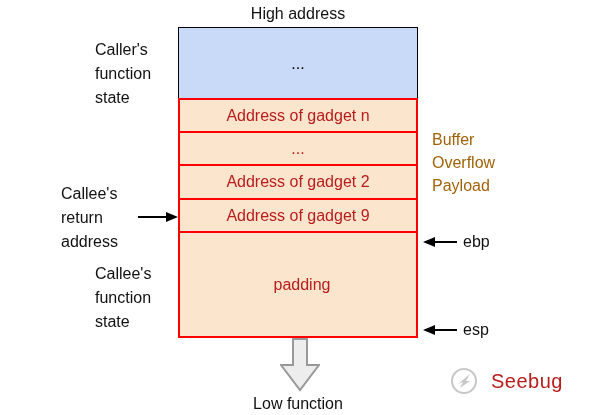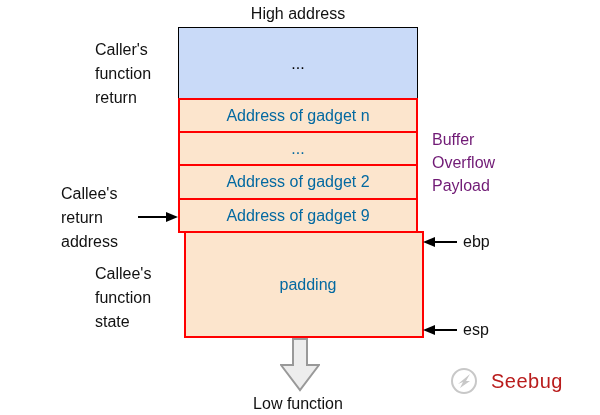--- a/index.html
+++ b/index.html
@@ -5,62 +5,62 @@
   html,body { margin:0; padding:0; background:#fff; }
   #canvas {
     position:relative; width:600px; height:415px; background:#ffffff;
     font-family:"Liberation Sans", sans-serif; overflow:hidden;
   }
   .abs { position:absolute; }
   .lbl {
     position:absolute; font-size:16px; color:#111111;
     line-height:24px; white-space:pre-line;
   }
-  .red-text { color:#701a75; }
+  .red-text { color:#a16207; }
   .center { text-align:center; }
   .box {
     position:absolute; box-sizing:border-box;
     display:flex; align-items:center; justify-content:center;
     font-size:16px;
   }
   .blue-box { background:#c9daf8; border:1.6px solid #000000; color:#000000; }
-  .red-box  { background:#fce5cd; border:2px solid #ff0000; color:#0369a1; }
+  .red-box  { background:#fce5cd; border:2px solid #ff0000; color:#b91c1c; }
   .seebug {
     position:absolute; left:450px; top:367px;
     display:flex; align-items:center; gap:13px;
     color:#b91c1c;
     text-align:center;
   }
   .seebug-text { font-size:20px; font-weight:500; letter-spacing:0.5px; }
 </style>
 </head>
 <body>
 
 <div id="canvas">
 
   <div class="lbl center" style="left:178px; top:2px; width:240px;">High address</div>
   <div class="lbl center" style="left:178px; top:392px; width:240px;">Low function</div>
 
   <div class="lbl" style="left:95px; top:38px;">Caller's
 function
-return</div>
+state</div>
   <div class="lbl" style="left:61px; top:182px;">Callee's
 return
 address</div>
   <div class="lbl" style="left:95px; top:262px;">Callee's
 function
 state</div>
 
   <div class="box blue-box" style="left:178px; top:27px; width:240px; height:73px;">...</div>
 
   <div class="box red-box" style="left:178px; top:98px; width:240px; height:35px;">Address of gadget n</div>
   <div class="box red-box" style="left:178px; top:131px; width:240px; height:35px;">...</div>
   <div class="box red-box" style="left:178px; top:164px; width:240px; height:36px;">Address of gadget 2</div>
   <div class="box red-box" style="left:178px; top:198px; width:240px; height:35px;">Address of gadget 9</div>
-  <div class="box red-box" style="left:184px; top:231px; width:240px; height:107px;padding-left:8px;">padding</div>
+  <div class="box red-box" style="left:178px; top:231px; width:240px; height:107px;padding-left:8px;">padding</div>
 
   <div class="lbl red-text" style="left:432px; top:128px; line-height:23px;">Buffer
 Overflow
 Payload</div>
 
   <svg class="abs" style="left:138px; top:211px;" width="40" height="12">
     <line x1="0" y1="6" x2="29" y2="6" stroke="#000" stroke-width="2"></line>
     <polygon points="28,1 40,6 28,11" fill="#000"></polygon>
   </svg>
 

